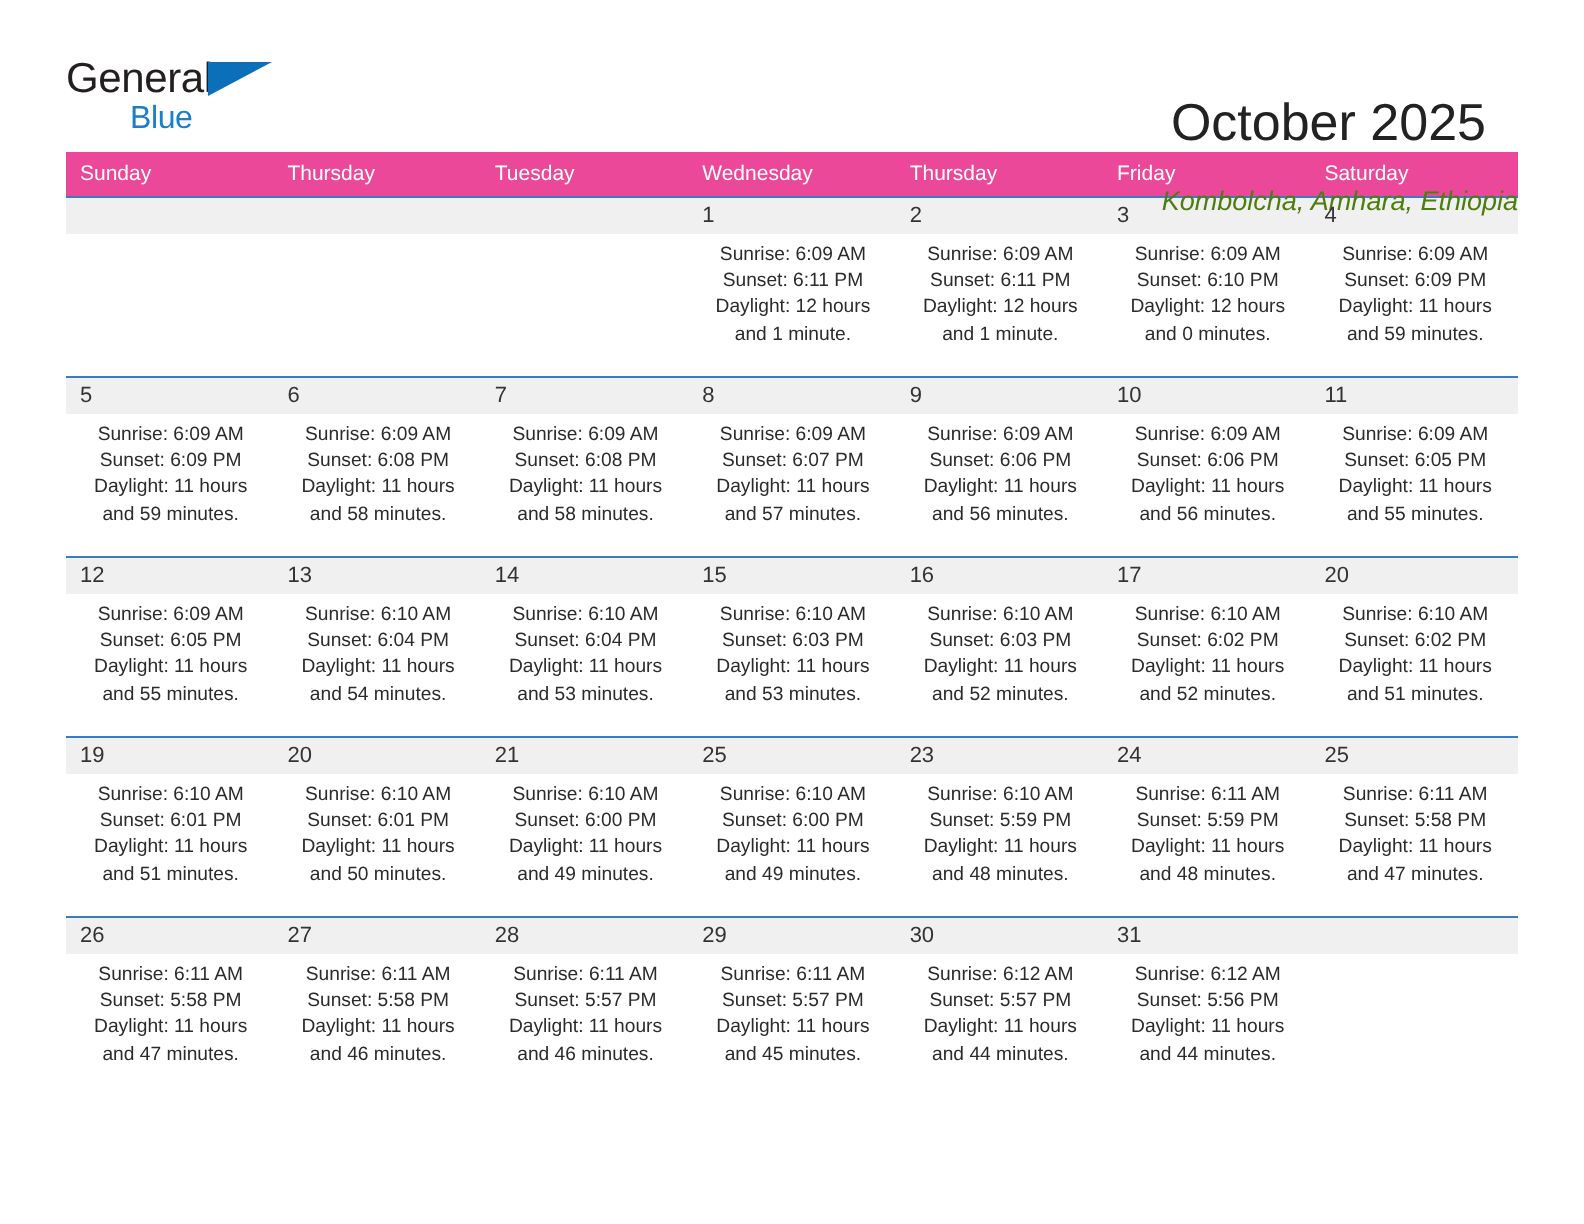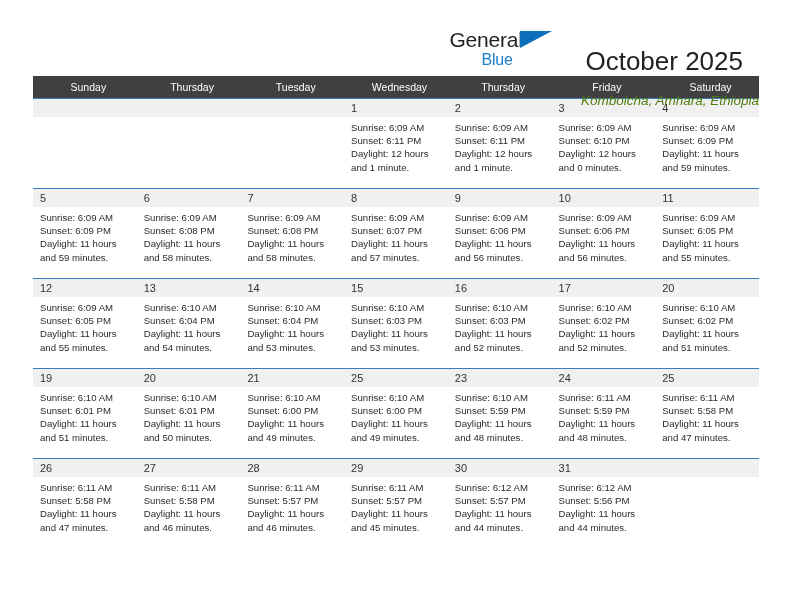--- a/index.html
+++ b/index.html
@@ -19,21 +19,21 @@
     width: 792px;
     height: 612px;
     box-sizing: border-box;
     padding: 0 33px;
   }
 
   
   .header {
     display: flex;
     align-items: flex-start;
-    justify-content: flex-end;
+    justify-content: space-between;
     padding-top: 28px;
     height: 68px;
     box-sizing: border-box;
   }
   .logo {
     position: relative;
     width: 120px;
     height: 50px;
     flex: none;
   }
@@ -85,25 +85,25 @@
   }
 
   
   .calendar {
     width: 726px;
     border-collapse: collapse;
     table-layout: fixed;
     margin-top: 8px;
   }
   .calendar th {
-    background: #404040;
+    background: #ec4899;
     color: #ffffff;
     font-size: 10.5px;
     font-weight: normal;
-    text-align: center;
+    text-align: left;
     padding: 5px 0 5px 7px;
     height: 18px;
     box-sizing: border-box;
     border: none;
   }
   .calendar tbody tr {
     border-top: 1.4px solid #3a7cbe;
   }
   .calendar td {
     vertical-align: top;
@@ -122,20 +122,21 @@
     line-height: 12px;
   }
   .daynum.empty {
     color: transparent;
   }
   .cell-info {
     padding: 4px 6px 0 7px;
     font-size: 9.6px;
     line-height: 13.2px;
     color: #2b2b2b;
+    text-align: center;
   }
   .cell-info div {
     white-space: nowrap;
   }
   .cell-info .daylight {
     white-space: normal;
   }
 </style>
 </head>
 <body>

